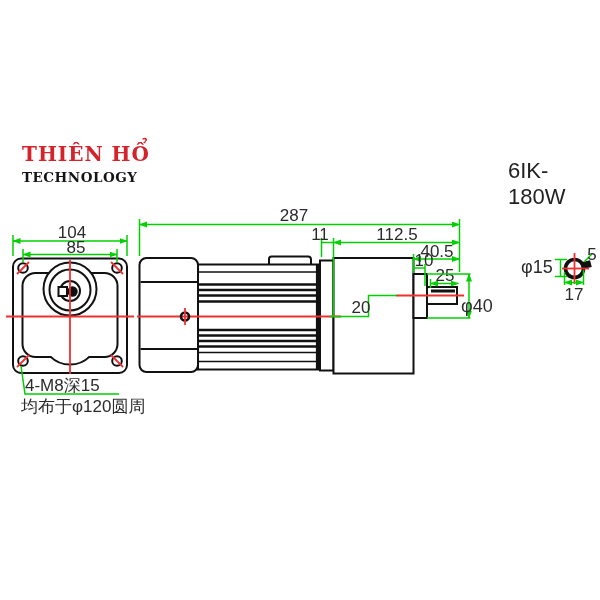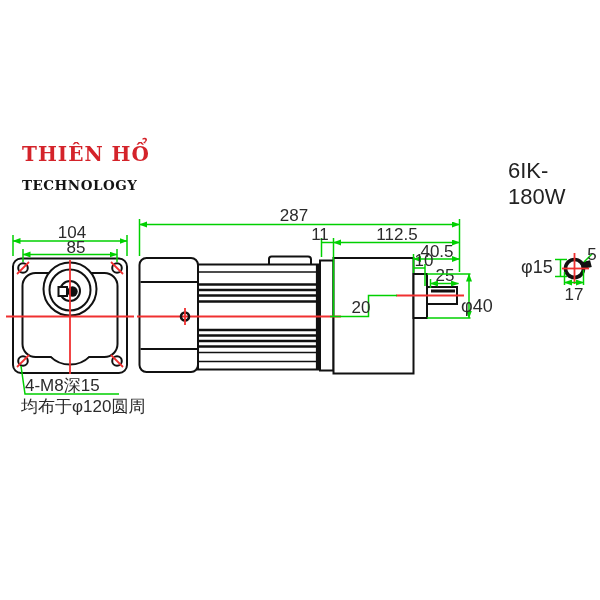--- a/index.html
+++ b/index.html
@@ -3,21 +3,21 @@
 <meta charset="utf-8">
 <style>
   html,body{margin:0;padding:0;}
   body{width:600px;height:600px;background:#ffffff;position:relative;overflow:hidden;
        font-family:"Liberation Sans","DejaVu Sans",sans-serif;}
   .stage{position:absolute;left:0;top:0;width:600px;height:511px;}
   .logo{position:absolute;left:22px;top:144px;line-height:1;}
   .logo .l1{font-family:"DejaVu Serif","Liberation Serif",serif;font-weight:bold;
             font-size:20px;color:#d4232a;letter-spacing:1px;}
   .logo .l2{font-family:"DejaVu Serif","Liberation Serif",serif;font-weight:bold;
-            font-size:13.5px;color:#141414;letter-spacing:.5px;margin-top:15px;}
+            font-size:13.5px;color:#141414;letter-spacing:.5px;margin-top:7px;}
   .model{position:absolute;left:508px;top:158px;font-size:22px;color:#222;}
   svg text{font-family:"Liberation Sans","DejaVu Sans",sans-serif;fill:#2b2b2b;}
   .k{stroke:#111;fill:none;stroke-width:2;}
   .kf{stroke:#111;fill:#fff;stroke-width:2;}
   .g{stroke:#00d000;stroke-width:1.5;fill:none;}
   .r{stroke:#f03030;stroke-width:1.8;fill:none;}
   .d{font-size:17px;}
   .dz{font-size:18px;}
 </style>
 </head>

